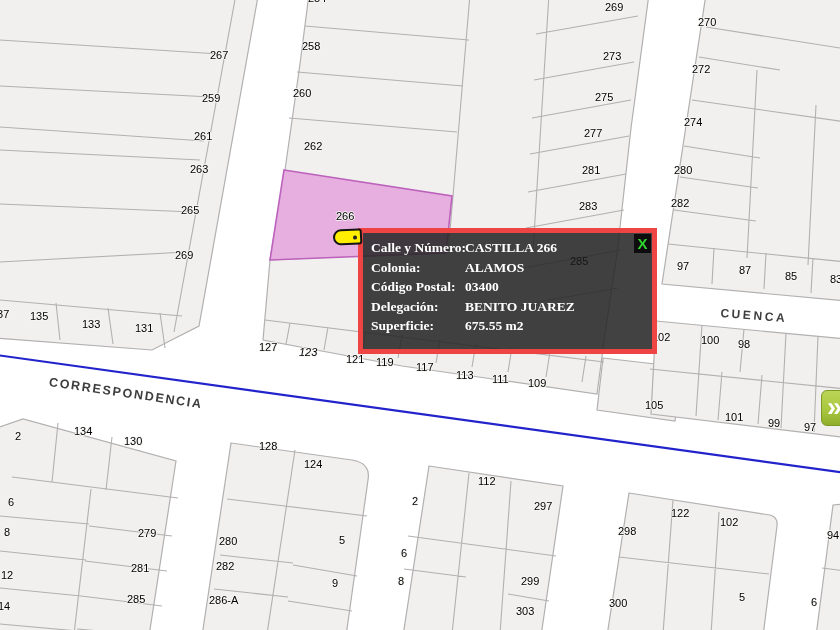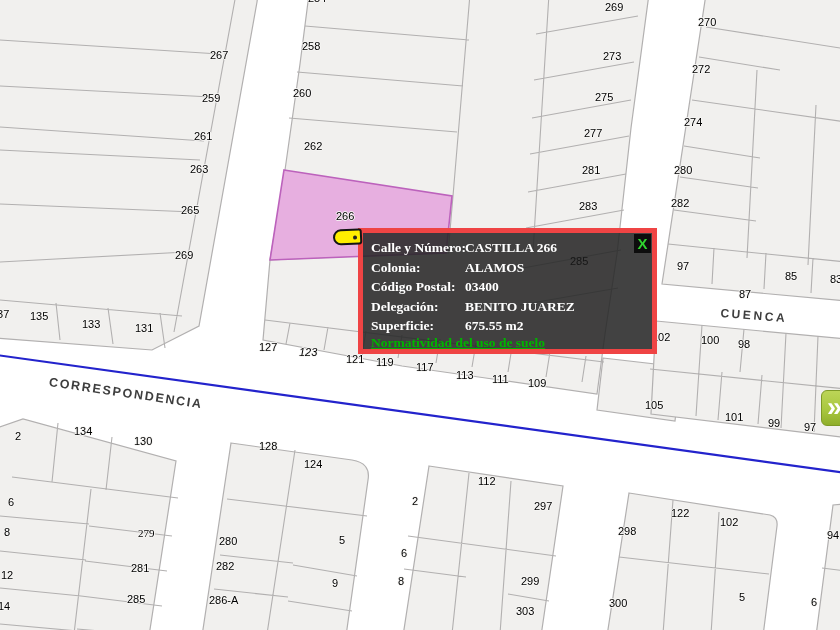--- a/index.html
+++ b/index.html
@@ -122,37 +122,37 @@
       <div class="lbl" style="left: 584px; top: 128px;">277</div>
       <div class="lbl" style="left: 582px; top: 165px;">281</div>
       <div class="lbl" style="left: 579px; top: 201px;">283</div>
       <div class="lbl dim" style="left: 570px; top: 256px;">285</div>
       <div class="lbl" style="left: 698px; top: 17px;">270</div>
       <div class="lbl" style="left: 692px; top: 64px;">272</div>
       <div class="lbl" style="left: 684px; top: 117px;">274</div>
       <div class="lbl" style="left: 674px; top: 165px;">280</div>
       <div class="lbl" style="left: 671px; top: 198px;">282</div>
       <div class="lbl" style="left: 677px; top: 261px;">97</div>
-      <div class="lbl" style="left: 739px; top: 265px; margin-top: 24px;">87</div>
+      <div class="lbl" style="left: 739px; top: 265px;">87</div>
       <div class="lbl" style="left: 785px; top: 271px;">85</div>
       <div class="lbl" style="left: 830px; top: 274px;">83</div>
       <div class="lbl" style="left: 652px; top: 332px;">102</div>
       <div class="lbl" style="left: 701px; top: 335px;">100</div>
       <div class="lbl" style="left: 738px; top: 339px;">98</div>
       <div class="lbl" style="left: 725px; top: 412px;">101</div>
       <div class="lbl" style="left: 768px; top: 418px;">99</div>
       <div class="lbl" style="left: 804px; top: 422px;">97</div>
       <div class="lbl" style="left: 15px; top: 431px;">2</div>
       <div class="lbl" style="left: 74px; top: 426px;">134</div>
-      <div class="lbl" style="left: 134px; top: 436px;">130</div>
+      <div class="lbl" style="left: 124px; top: 436px;">130</div>
       <div class="lbl" style="left: 8px; top: 497px;">6</div>
       <div class="lbl" style="left: 4px; top: 527px;">8</div>
       <div class="lbl" style="left: 1px; top: 570px;">12</div>
       <div class="lbl" style="left: -2px; top: 601px;">14</div>
-      <div class="lbl" style="left: 138px; top: 528px; font-family: Liberation Serif, serif;">279</div>
+      <div class="lbl" style="left: 138px; top: 528px;">279</div>
       <div class="lbl" style="left: 131px; top: 563px;">281</div>
       <div class="lbl" style="left: 127px; top: 594px;">285</div>
       <div class="lbl" style="left: 259px; top: 441px;">128</div>
       <div class="lbl" style="left: 304px; top: 459px;">124</div>
       <div class="lbl" style="left: 219px; top: 536px;">280</div>
       <div class="lbl" style="left: 339px; top: 535px;">5</div>
       <div class="lbl" style="left: 216px; top: 561px;">282</div>
       <div class="lbl" style="left: 332px; top: 578px;">9</div>
       <div class="lbl" style="left: 209px; top: 595px;">286-A</div>
       <div class="lbl" style="left: 412px; top: 496px;">2</div>
@@ -176,21 +176,20 @@
     </div>
 
   <div id="popup">
     <div id="popup-body">
         <div class="prow" style="top: 6px;"><span class="plabel">Calle y Número:</span><span class="pvalue">CASTILLA 266</span></div>
         <div class="prow" style="top: 25.5px;"><span class="plabel">Colonia:</span><span class="pvalue">ALAMOS</span></div>
         <div class="prow" style="top: 45px;"><span class="plabel">Código Postal:</span><span class="pvalue">03400</span></div>
         <div class="prow" style="top: 64.5px;"><span class="plabel">Delegación:</span><span class="pvalue">BENITO JUAREZ</span></div>
         <div class="prow" style="top: 84px;"><span class="plabel">Superficie:</span><span class="pvalue">675.55 m2</span></div>
       </div>
-    <div id="plink">Normatividad del uso de suelo</div>
     <div id="pclose">X</div>
   </div>
 
   <div id="tag">
     <span class="hole"></span>
   </div>
 
   <div id="pan">»</div>
 
 </div>

